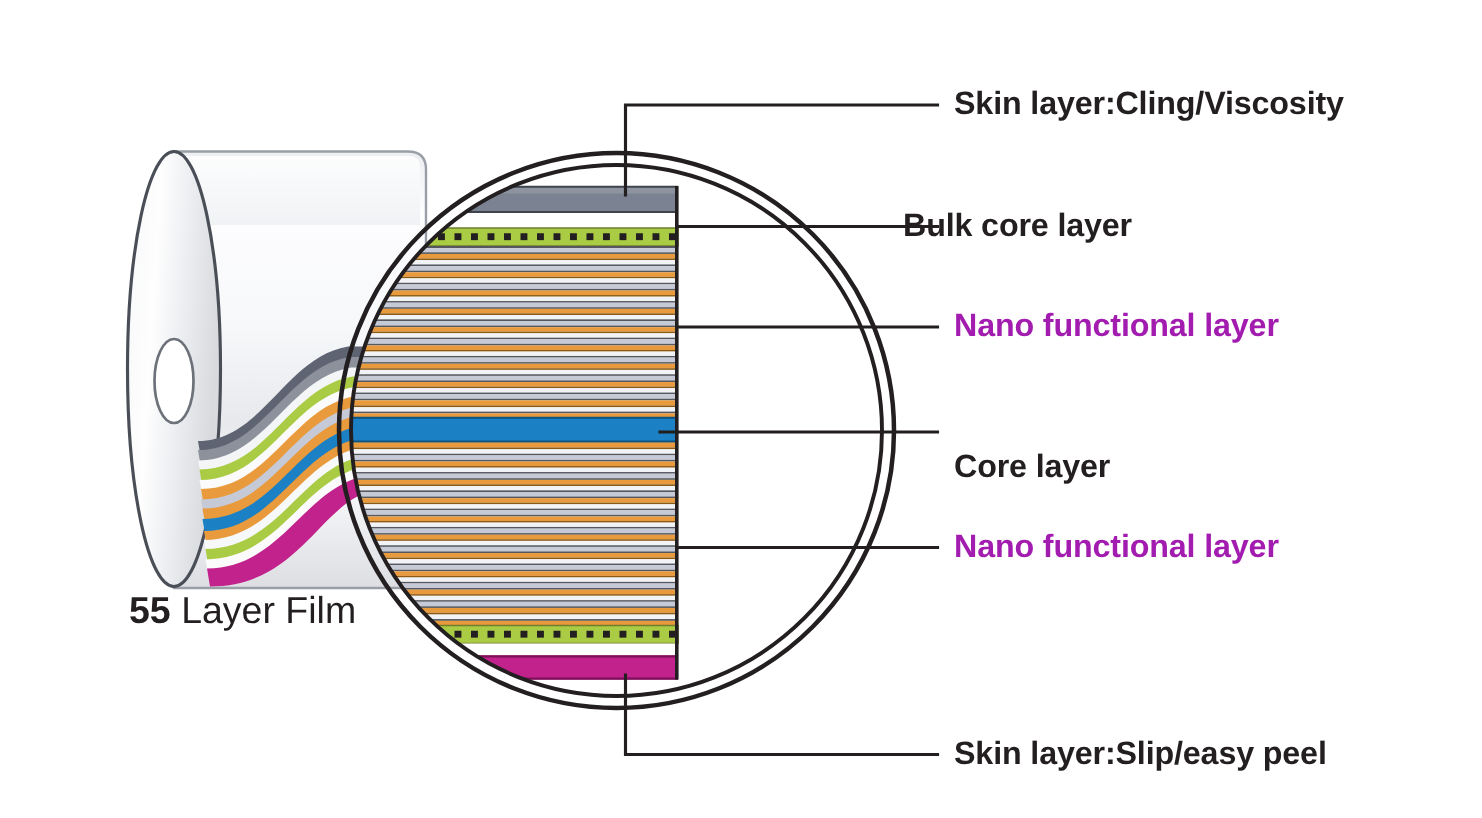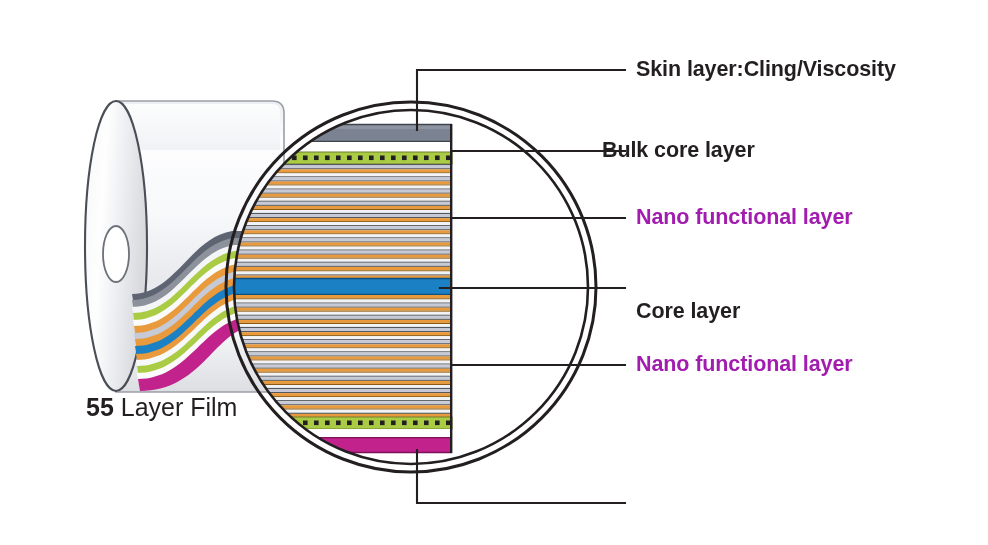--- a/index.html
+++ b/index.html
@@ -340,18 +340,19 @@
   <div class="callout-label" style="left:636px; top:59px;">Skin layer:Cling/Viscosity</div>
 
   <div class="callout-label" style="left:602px; top:140px;">Bulk core layer</div>
 
   <div class="callout-label accent" style="left:636px; top:207px;">Nano functional layer</div>
 
   <div class="callout-label" style="left:636px; top:277px;margin-top:24px;">Core layer</div>
 
   <div class="callout-label accent" style="left:636px; top:354px;">Nano functional layer</div>
 
+  <div class="callout-label" style="left:636px; top:492px;">Skin layer:Slip/easy peel</div>
 
   <div id="roll-caption">
     <span class="count">55</span><span class="caption-rest"> Layer Film</span>
   </div>
 
 </div>
 
 </body></html>

